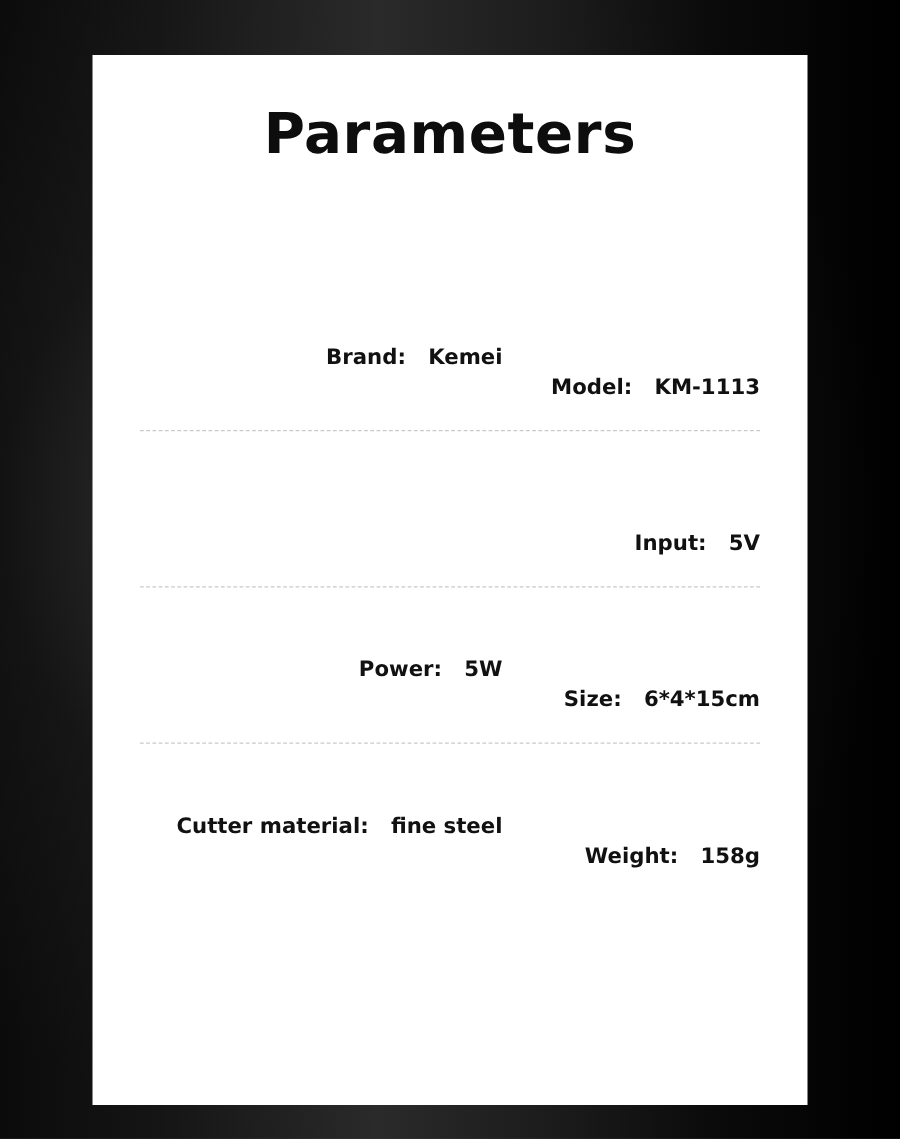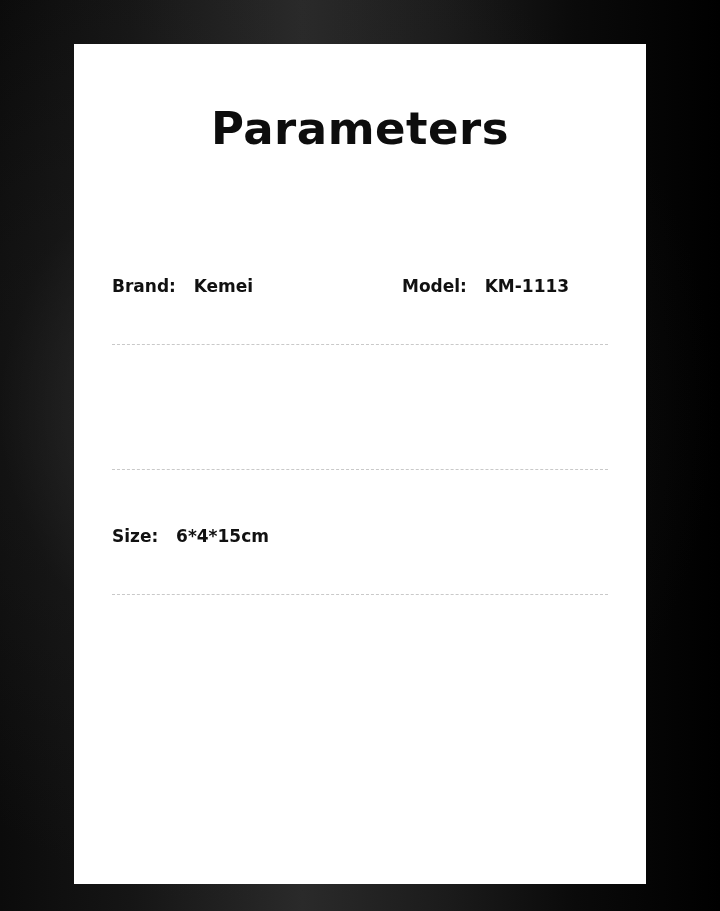--- a/index.html
+++ b/index.html
@@ -39,21 +39,21 @@
     padding: 0;
     overflow: hidden;
   }
   .title {
     text-align: center;
     font-size: 45px;
     font-weight: 800;
     letter-spacing: 0.5px;
     color: #0d0d0d;
     margin: 0;
-    padding-top: 58px;
+    padding-top: 36px;
     font-family: "DejaVu Sans", sans-serif;
   }
   .spec-list {
     margin: 0;
     padding: 0;
     list-style: none;
     position: absolute;
     left: 0;
     right: 0;
     top: 232px;
@@ -68,27 +68,29 @@
     padding: 0 38px 0 38px;
     height: 68px;
     box-sizing: border-box;
   }
   .cell {
     font-size: 17px;
     font-weight: 700;
     color: #111111;
     white-space: nowrap;
     line-height: 1.2;
+    text-align: right;
   }
   .cell.left {
     width: 290px;
     flex: 0 0 290px;
   }
   .cell.right {
     flex: 1 1 auto;
+    margin-top: 24px;
   }
   .cell .label {
     font-weight: 700;
   }
   .cell .value {
     font-weight: 700;
   }
   .divider {
     position: absolute;
     left: 38px;
@@ -116,31 +118,52 @@
           <div class="cell right">
             <span class="label">Model:&nbsp;&nbsp;</span>
             <span class="value">KM-1113</span>
           </div>
         </div>
         <div class="divider"></div>
       </li>
 
       <li class="spec-row">
         <div class="row-inner">
+          <div class="cell right">
+            <span class="label">Input:&nbsp;&nbsp;</span>
+            <span class="value">5V</span>
+          </div>
         </div>
         <div class="divider"></div>
       </li>
 
       <li class="spec-row">
         <div class="row-inner">
+          <div class="cell left">
+            <span class="label">Power:&nbsp;&nbsp;</span>
+            <span class="value">5W</span>
+          </div>
           <div class="cell right">
             <span class="label">Size:&nbsp;&nbsp;</span>
             <span class="value">6*4*15cm</span>
           </div>
         </div>
         <div class="divider"></div>
       </li>
 
 
+      <li class="spec-row last">
+        <div class="row-inner">
+          <div class="cell left">
+            <span class="label">Cutter material:&nbsp;&nbsp;</span>
+            <span class="value">fine steel</span>
+          </div>
+          <div class="cell right">
+            <span class="label">Weight:&nbsp;&nbsp;</span>
+            <span class="value">158g</span>
+          </div>
+        </div>
+
+      </li>
 
     </ul>
   </div>
 </div>
 
 </body></html>

